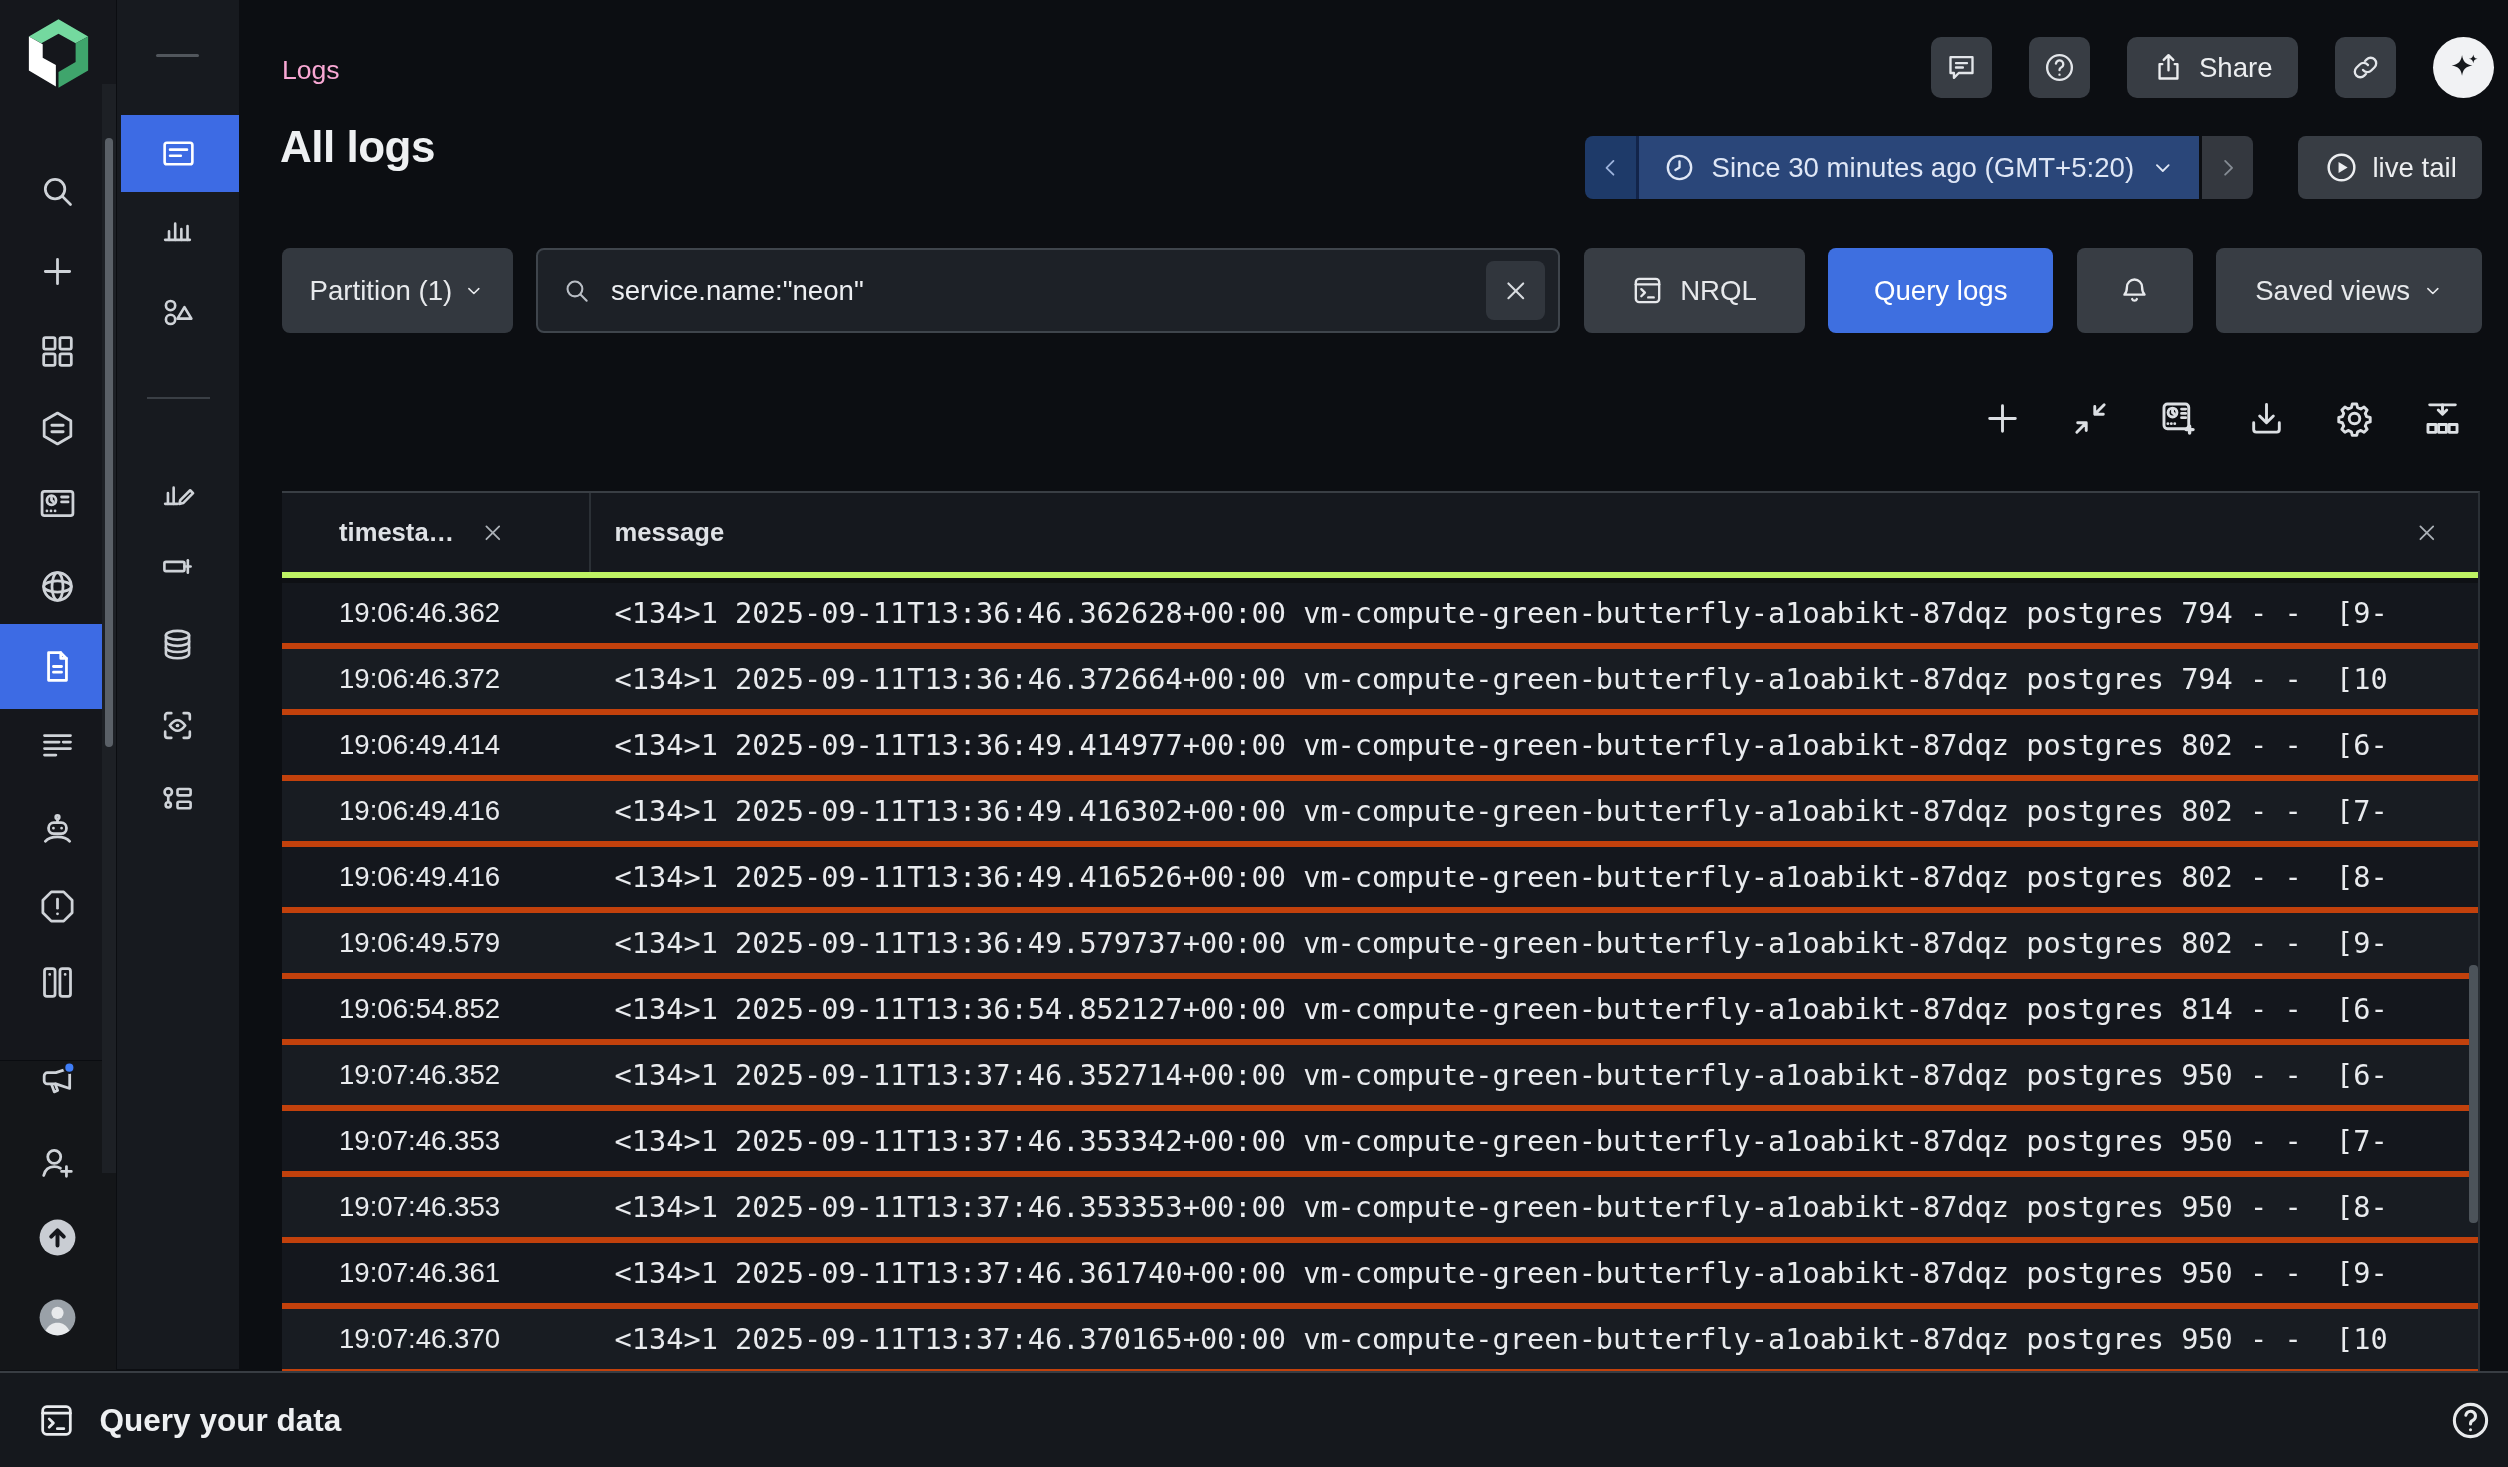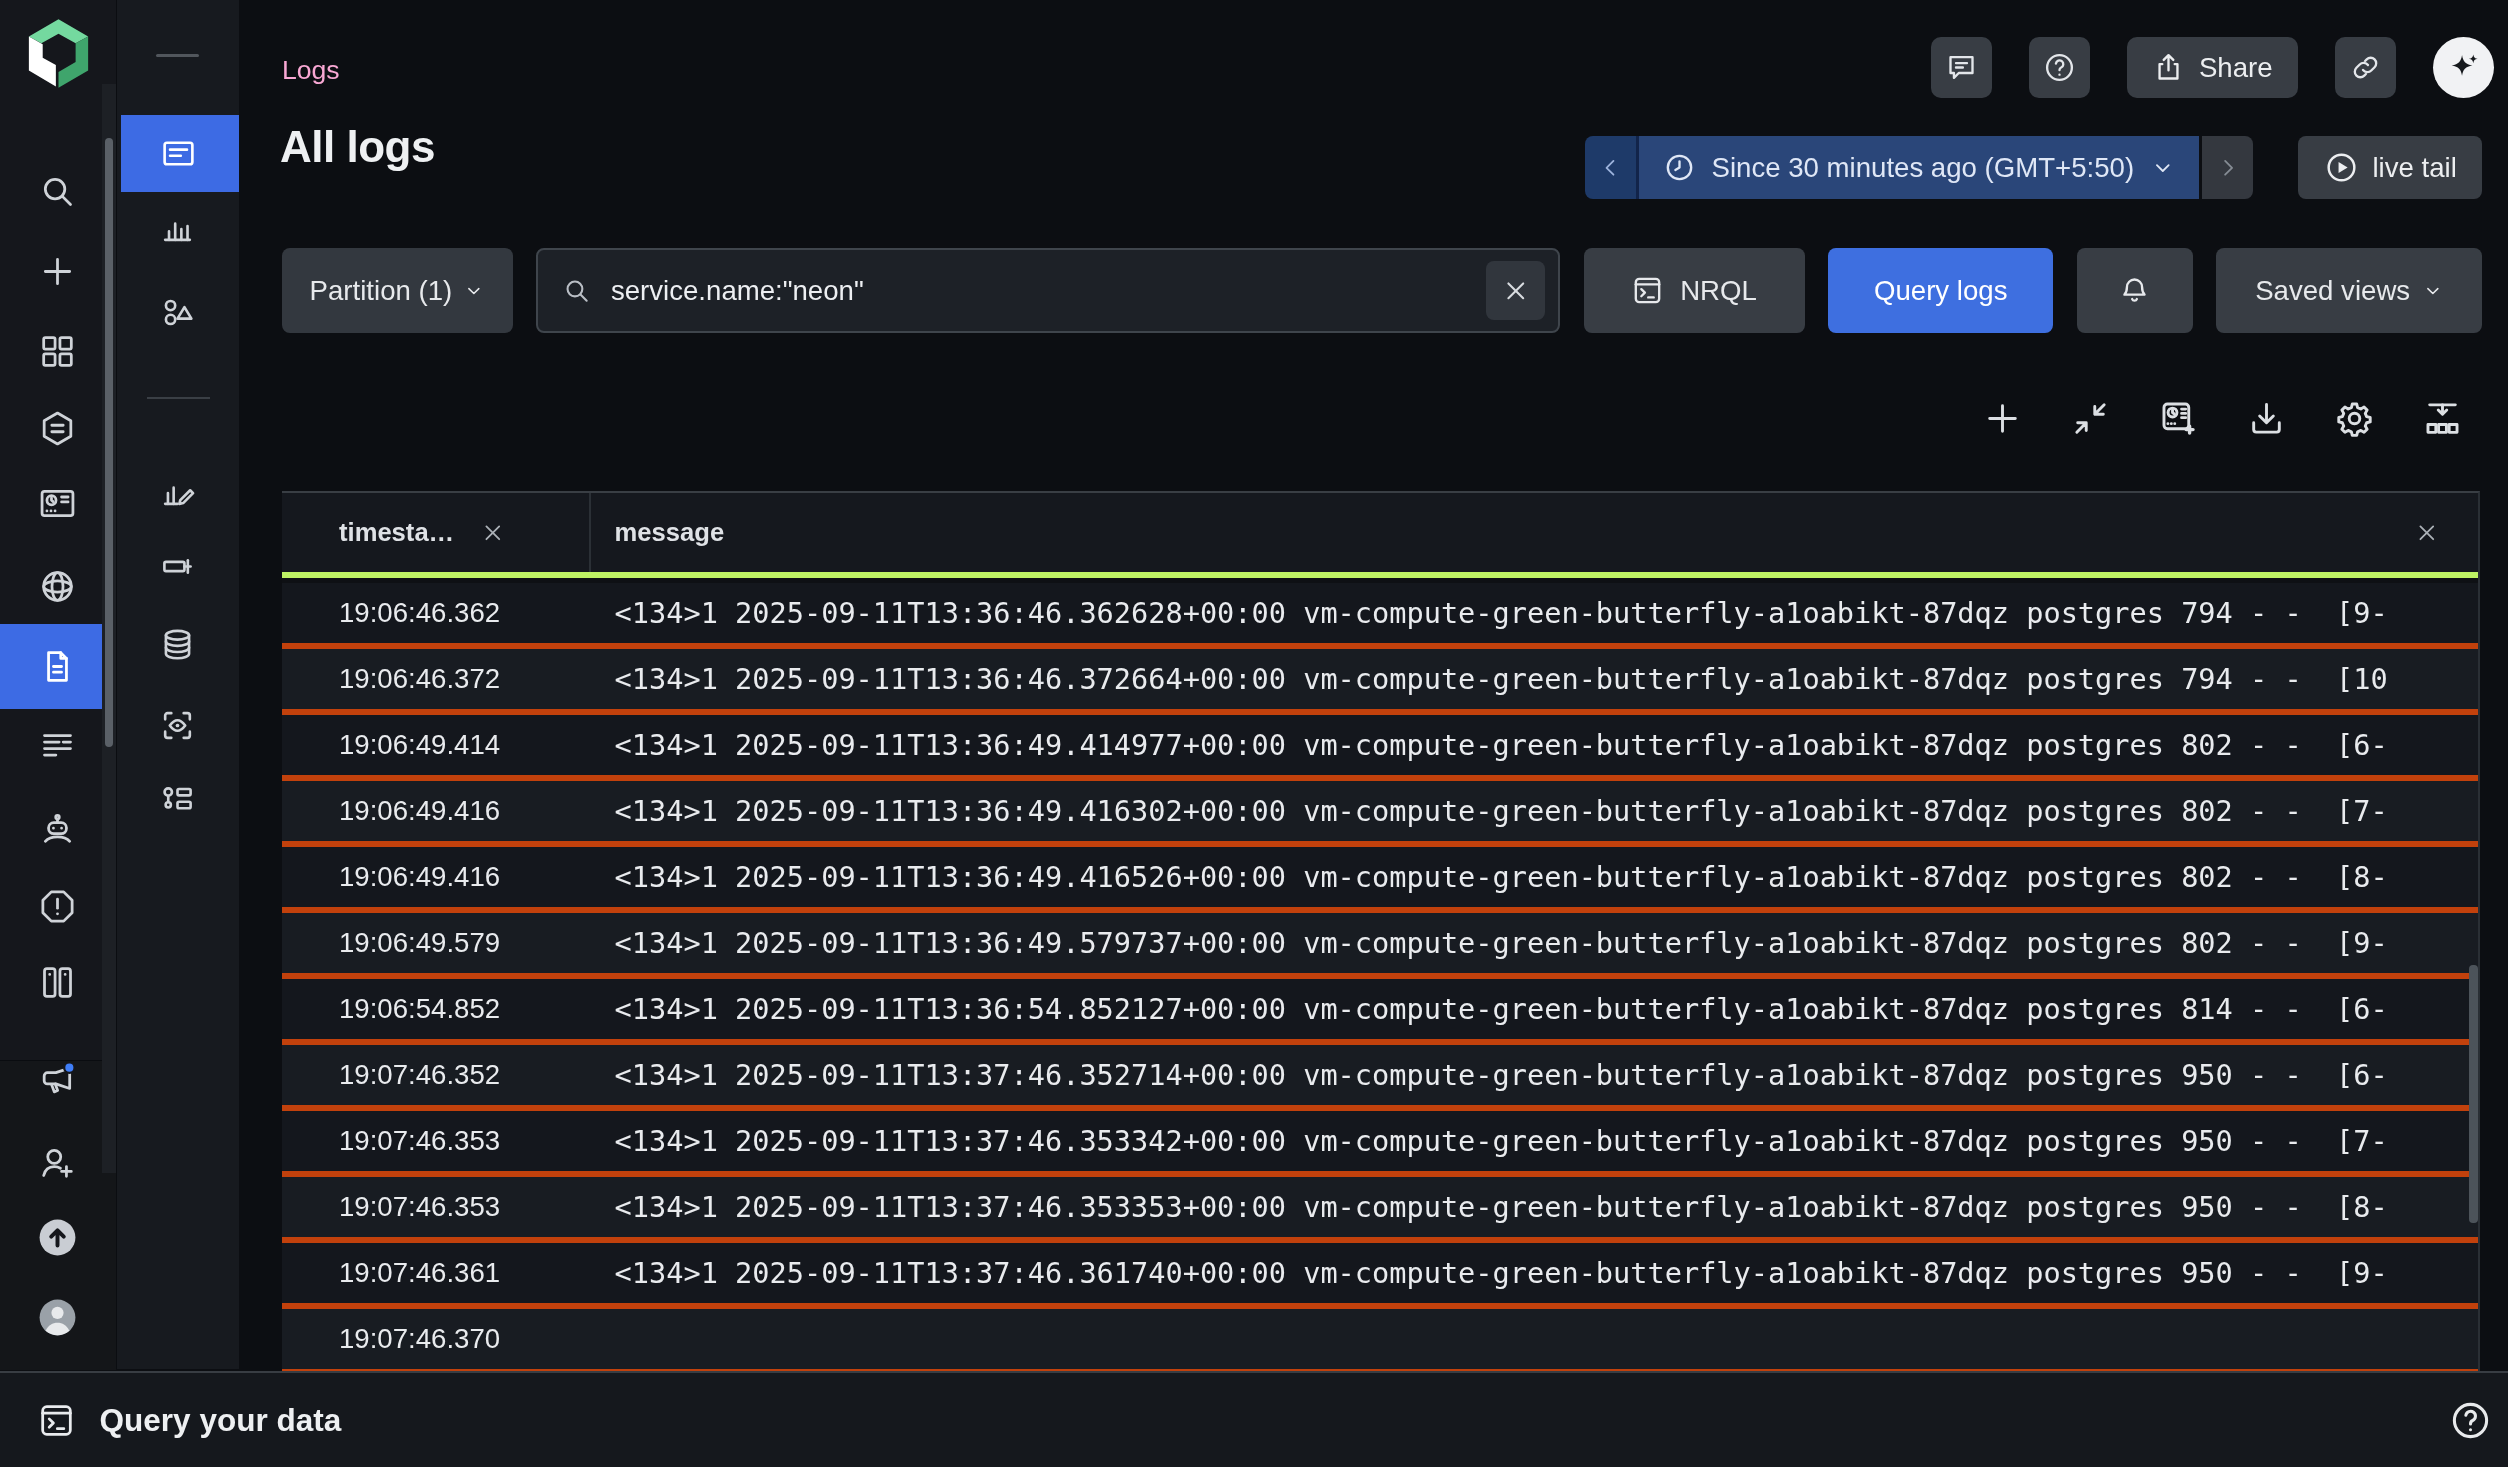--- a/index.html
+++ b/index.html
@@ -454,21 +454,21 @@
   <div class="time-row">
     <div class="tp-left">
         <svg class="ic s26" viewBox="0 0 26 26" width="25.6" height="25.6">
           <use href="#i-chevl"></use>
         </svg>
       </div>
     <div class="tp-main">
       <svg class="ic s34" viewBox="0 0 34 34" width="33" height="33">
           <use href="#i-clock"></use>
         </svg>
-      <span>Since 30 minutes ago (GMT+5:50)</span>
+      <span>Since 30 minutes ago (GMT+5:20)</span>
       <svg class="ic s26" viewBox="0 0 26 26" width="25.6" height="25.6">
           <use href="#i-chevd"></use>
         </svg>
     </div>
     <div class="tp-right">
         <svg class="ic s26" viewBox="0 0 26 26" width="25.6" height="25.6">
           <use href="#i-chevr"></use>
         </svg>
       </div>
     <div class="live-tail">
@@ -612,20 +612,21 @@
       <div class="row">
           <span class="cell-time">19:07:46.353</span>
           <span class="cell-msg">&lt;134&gt;1 2025-09-11T13:37:46.353353+00:00 vm-compute-green-butterfly-a1oabikt-87dqz postgres 950 - -  [8-</span>
         </div>
       <div class="row">
           <span class="cell-time">19:07:46.361</span>
           <span class="cell-msg">&lt;134&gt;1 2025-09-11T13:37:46.361740+00:00 vm-compute-green-butterfly-a1oabikt-87dqz postgres 950 - -  [9-</span>
         </div>
       <div class="row">
           <span class="cell-time">19:07:46.370</span>
+          <span class="cell-msg">&lt;134&gt;1 2025-09-11T13:37:46.370165+00:00 vm-compute-green-butterfly-a1oabikt-87dqz postgres 950 - -  [10</span>
         </div>
     </div>
   </div>
   <div class="vscroll"></div>
 
   <footer class="footer">
     <svg class="ic s40" viewBox="0 0 40 40" width="39" height="39">
         <use href="#i-terminal"></use>
       </svg>
     <span class="footer-label">Query your data</span>

